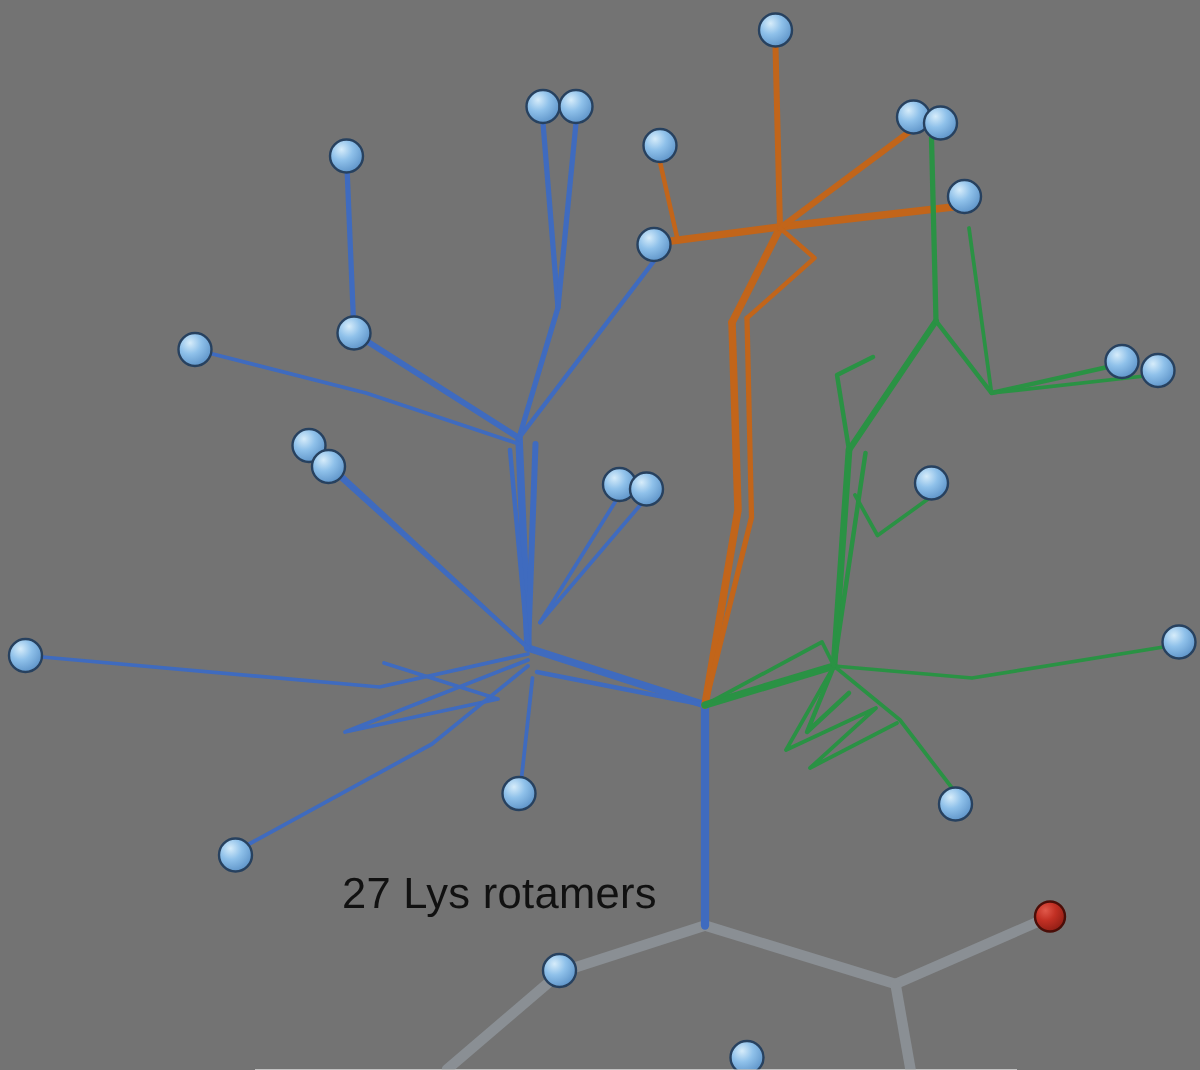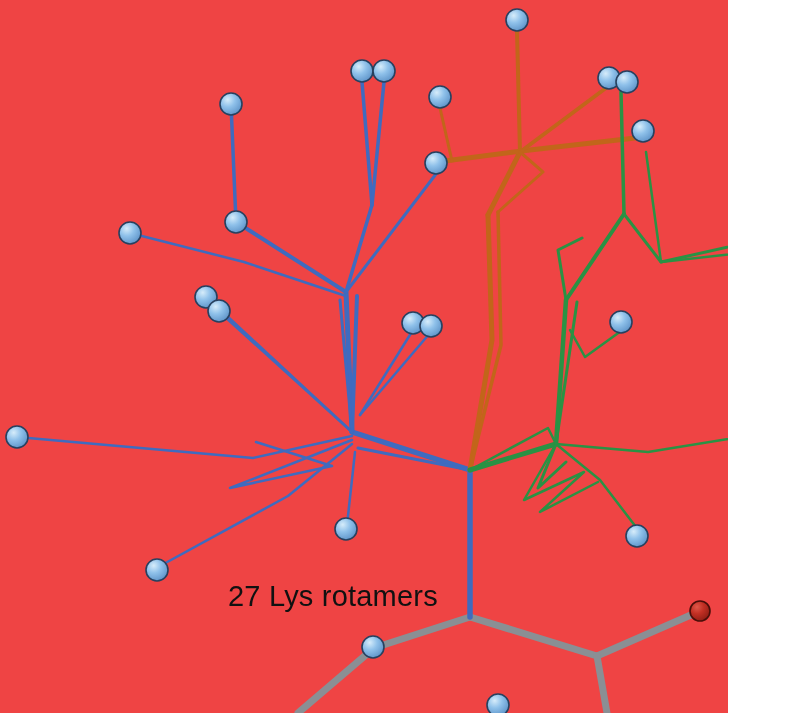--- a/index.html
+++ b/index.html
@@ -3,25 +3,24 @@
 <meta charset="utf-8">
 <style>
   html, body {
     margin: 0;
     padding: 0;
     background: #ffffff;
     font-family: "Liberation Sans", sans-serif;
   }
   .viewer {
     position: relative;
-    width: 695px;
+    width: 800px;
     height: 713px;
-    background: #ef4444;
+    background: #737373;
     overflow: hidden;
-    padding-left: 33px;
   }
   .viewer svg {
     position: absolute;
     left: 0;
     top: 0;
     width: 800px;
     height: 713px;
     display: block;
   }
   .rotamer-label {

